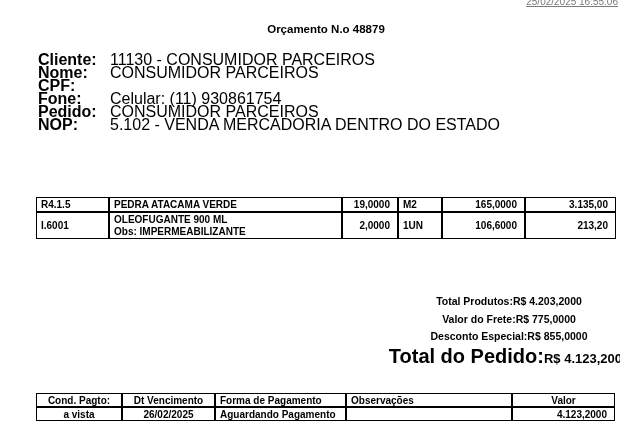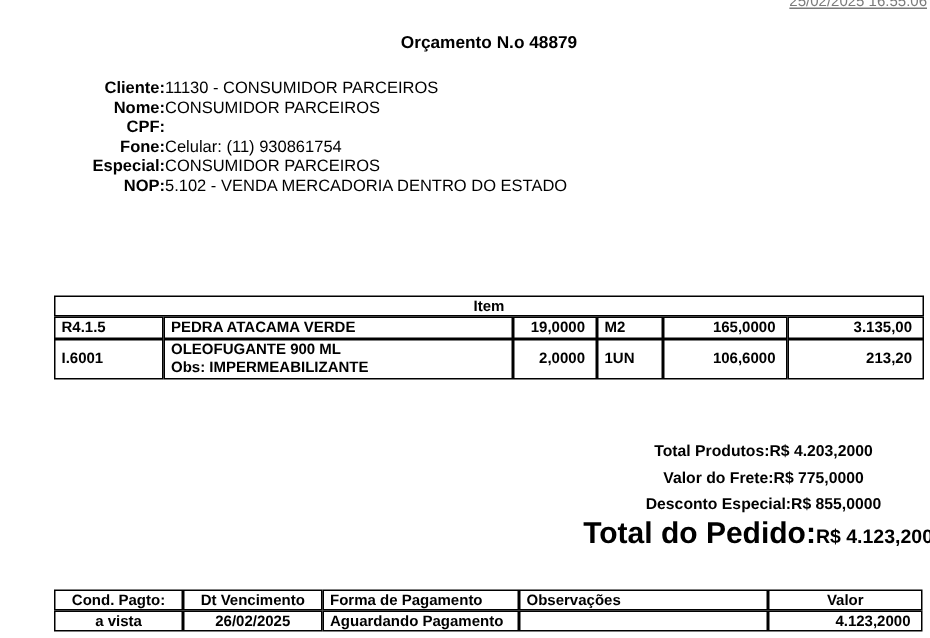--- a/index.html
+++ b/index.html
@@ -12,21 +12,21 @@
   .timestamp{
     position:absolute;top:-4px;right:2px;
     font-size:10px;color:#7b7b7b;text-decoration:underline;
     white-space:nowrap;
   }
   .title{
     position:absolute;top:23px;left:0;width:620px;
     text-align:center;font-size:11.5px;font-weight:bold;margin-left:16px;
   }
   .client{
-    position:absolute;left:38px;top:53px;font-size:11px;line-height:13px;text-align:right;
+    position:absolute;left:38px;top:53px;font-size:16px;line-height:13px;
   }
   .info-row{display:flex;}
   .info-row .lbl{width:72px;font-weight:bold;flex:none;}
   .info-row .val{white-space:nowrap;}
   .v-bold{font-weight:normal;}
 
   table{border-collapse:separate;border-spacing:0;table-layout:fixed;font-size:10px;}
   td{border:1px solid #000;padding:0 4px;white-space:nowrap;overflow:visible;vertical-align:middle;font-weight:bold;}
   .items{position:absolute;left:36px;top:197px;width:580px;}
   .items .group-td{text-align:center;font-weight:bold;height:12px;}
@@ -67,42 +67,39 @@
   </div>
   <div class="info-row">
     <span class="lbl">CPF:</span>
     <span class="val"></span>
   </div>
   <div class="info-row">
     <span class="lbl">Fone:</span>
     <span class="val">Celular: (11) 930861754</span>
   </div>
   <div class="info-row">
-    <span class="lbl">Especial:</span>
+    <span class="lbl">Pedido:</span>
     <span class="val">CONSUMIDOR PARCEIROS</span>
   </div>
   <div class="info-row">
     <span class="lbl">NOP:</span>
     <span class="val">5.102 - VENDA MERCADORIA DENTRO DO ESTADO</span>
   </div>
 </div>
 
 <table class="items">
   <colgroup>
     <col style="width:73px">
       <col style="width:233px">
       <col style="width:56px">
     <col style="width:44px">
       <col style="width:83px">
       <col style="width:91px">
   </colgroup>
   <tbody>
-      <tr>
-    <td colspan="6" class="group-td">Item</td>
-  </tr>
   <tr class="r1">
     <td>R4.1.5</td>
     <td>PEDRA ATACAMA VERDE</td>
     <td class="num">19,0000</td>
     <td>M2</td>
     <td class="num">165,0000</td>
     <td class="num">3.135,00</td>
   </tr>
   <tr class="r2">
     <td>I.6001</td>

